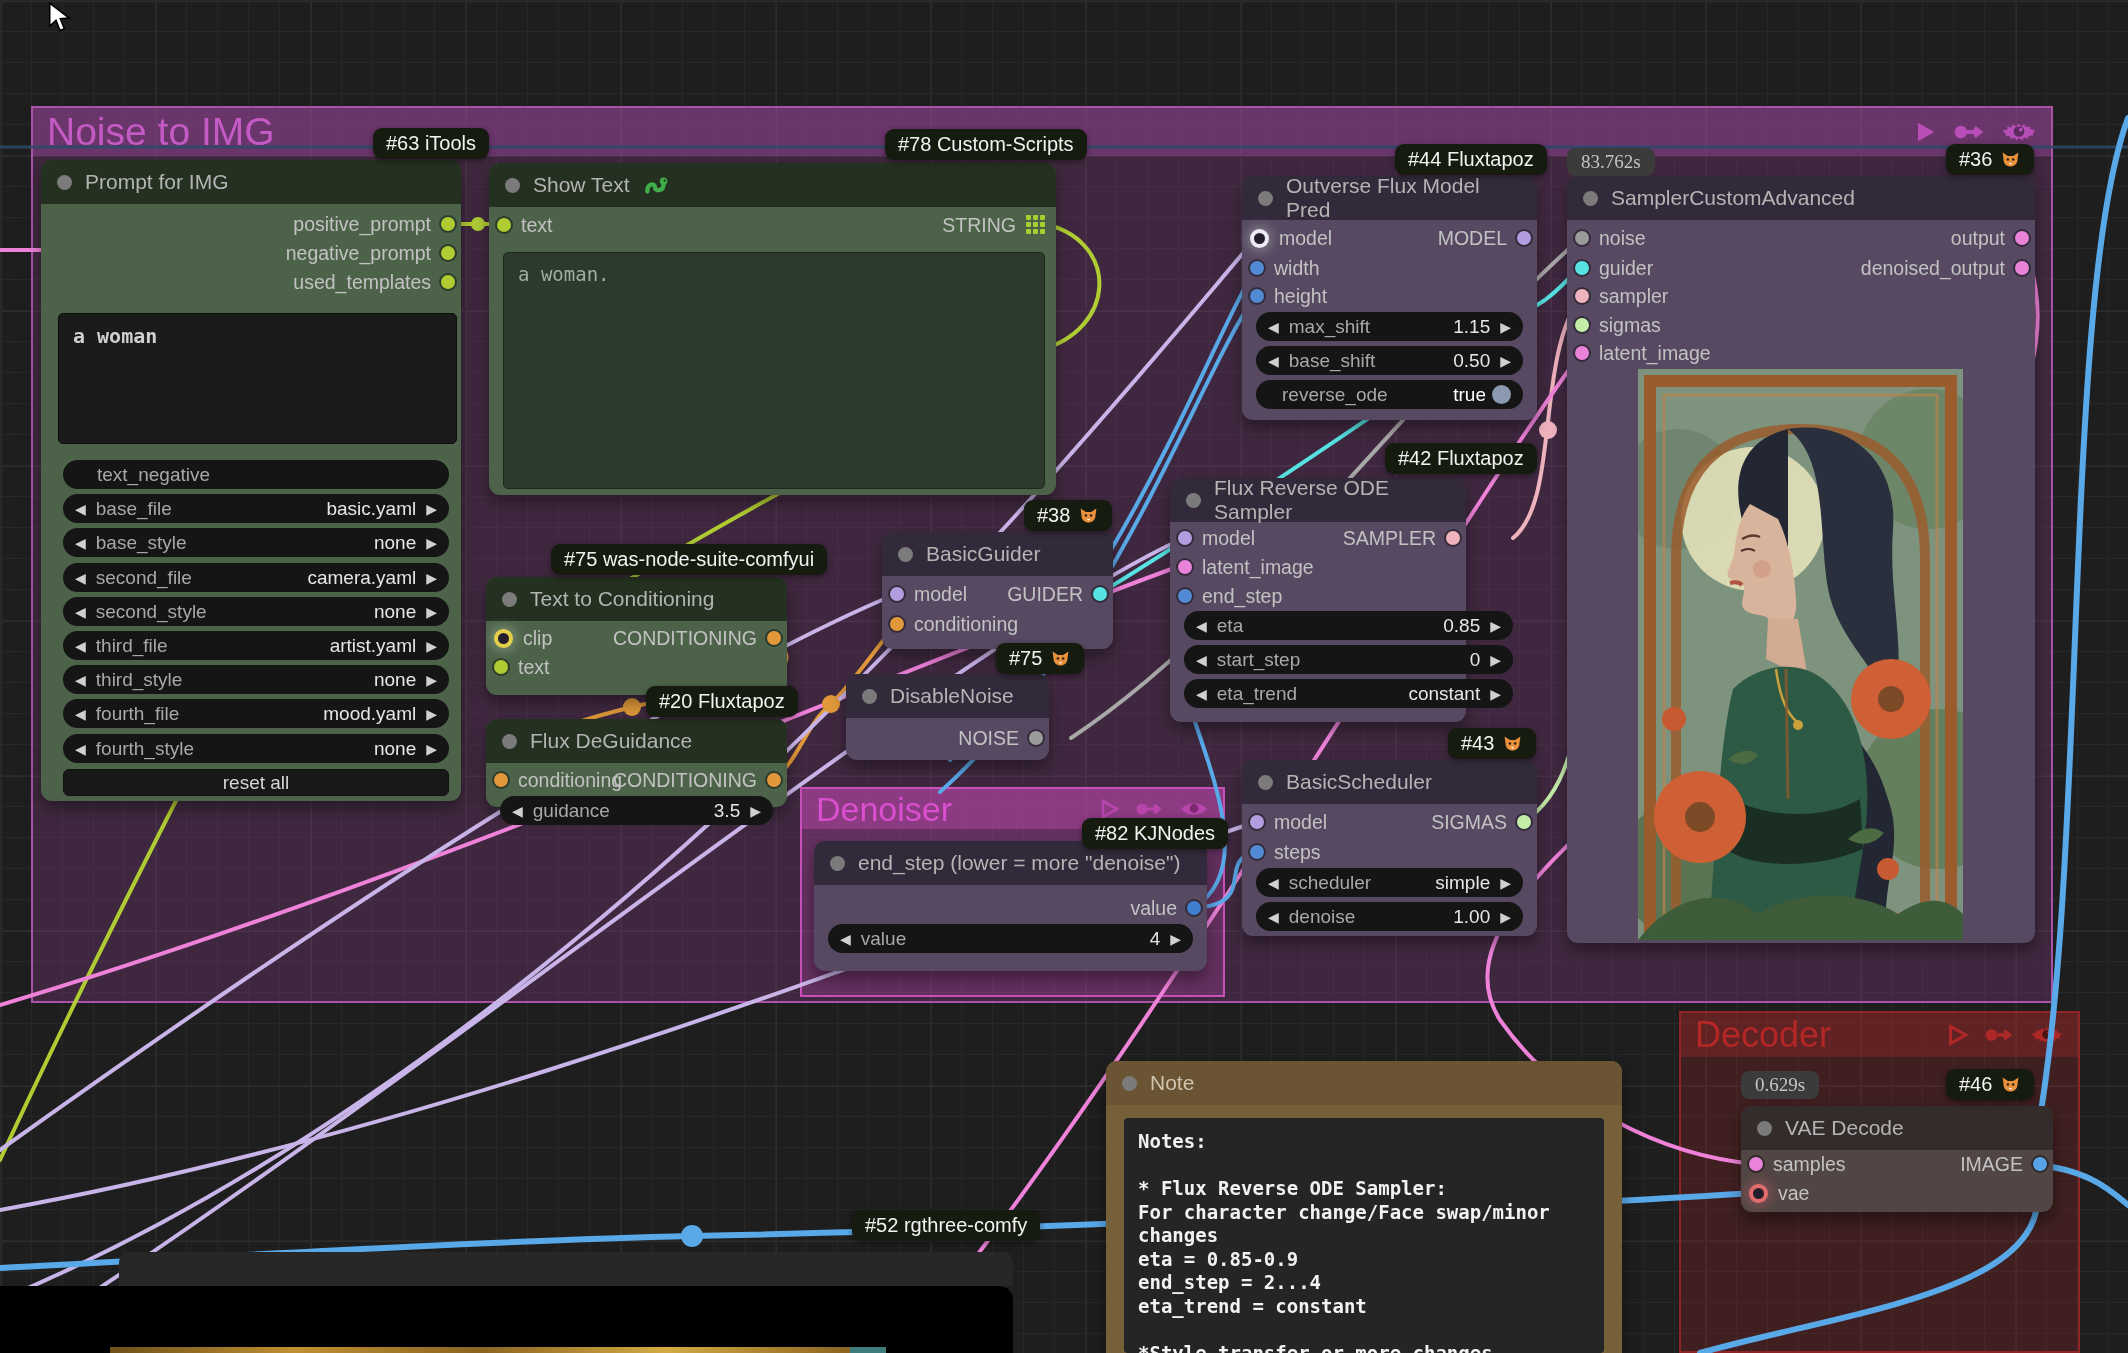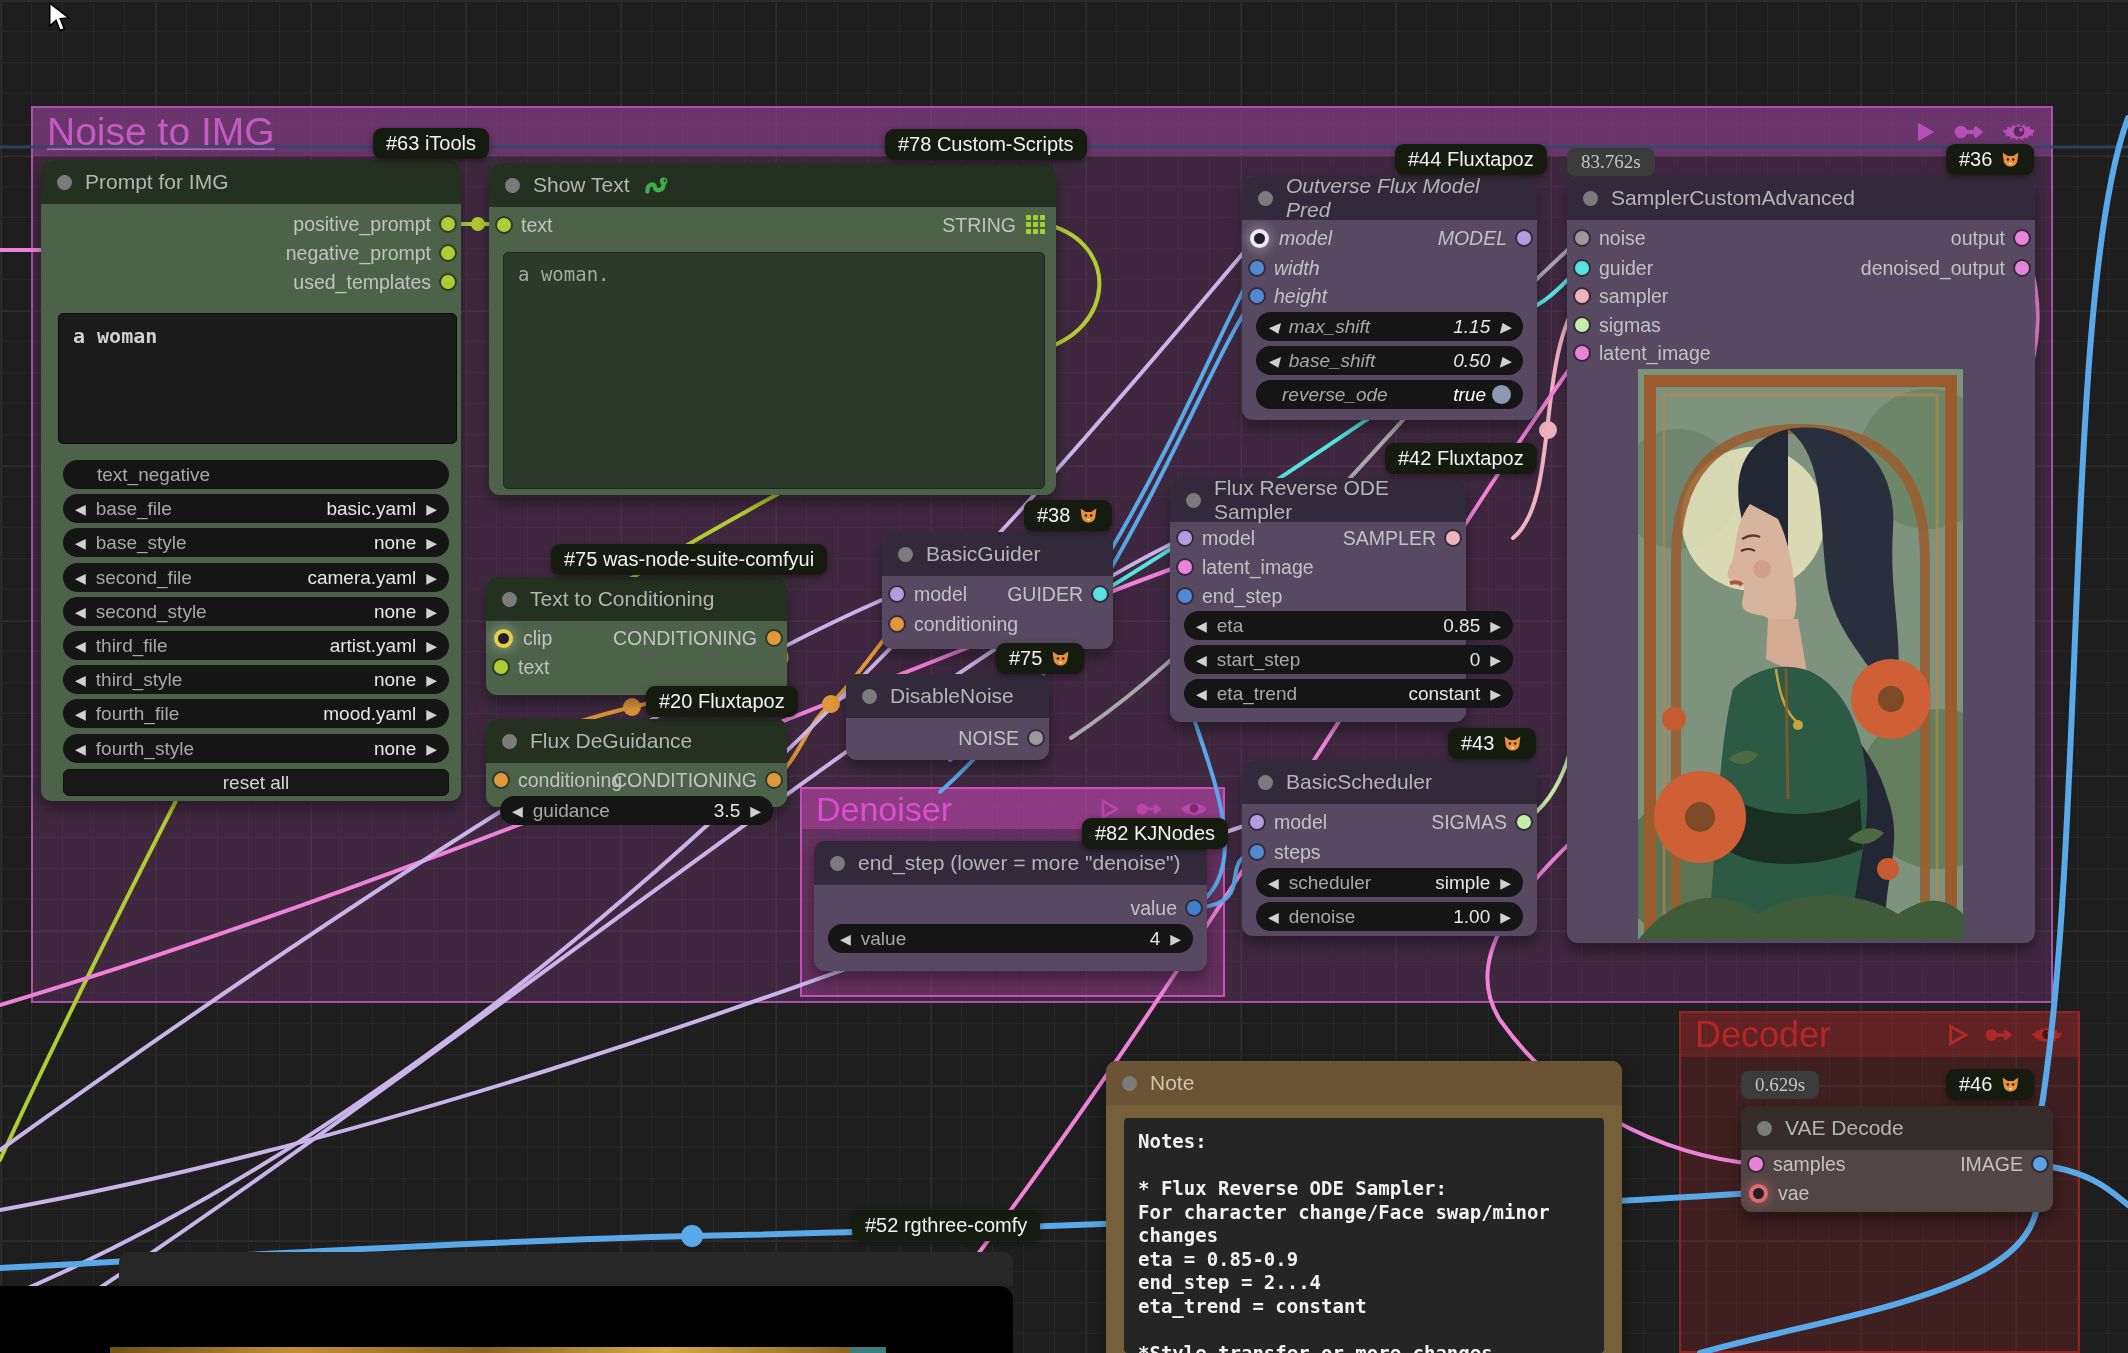--- a/index.html
+++ b/index.html
@@ -62,21 +62,21 @@
 
   #cursor{position:absolute;z-index:99;}
 </style>
 </head>
 <body>
 
 <div id="canvas">
 
   <div class="group" style="left:31px;top:106px;width:2022px;height:897px;border-color:#a753a7;background:rgba(158,68,158,.26);">
     <div class="gband" style="height:48px;background:rgba(175,75,175,.38);">
-      <span class="gtitle" style="font-size:39px;color:#c45ac4;text-decoration:underline;">Noise to IMG</span>
+      <span class="gtitle" style="font-size:39px;color:#c45ac4;">Noise to IMG</span>
       <span class="gicons" style="color:#b84fb8;">
         <svg width="28" height="28" viewBox="0 0 24 24">
             <path d="M6 4 L20 12 L6 20 Z" fill="currentColor"></path>
           </svg>
         <svg width="34" height="28" viewBox="0 0 30 24">
             <circle cx="7" cy="12" r="5.5" fill="currentColor"></circle>
             <path d="M12 12 H22 M19 8 L24 12 L19 16" stroke="currentColor" stroke-width="3.4" fill="none"></path>
           </svg>
         <svg width="36" height="28" viewBox="0 0 30 24">
             <path d="M2 12 C8 4.5 22 4.5 28 12 C22 19.5 8 19.5 2 12 Z" fill="currentColor"></path>
@@ -335,21 +335,21 @@
     <div class="nhead">
         <span class="hdot"></span>
       <span>DisableNoise</span>
       </div>
     <div class="slot right" style="right:6px;top:49px">
       <span class="sdot" style="background:#9a9a9a"></span>
       <span>NOISE</span>
       </div>
   </div>
 
-  <div class="node p-node" style="left:1242px;top:176px;width:295px;height:244px;font-style:italic;">
+  <div class="node p-node" style="left:1242px;top:176px;width:295px;height:244px;">
     <div class="nhead">
         <span class="hdot"></span>
       <span>Outverse Flux Model Pred</span>
       </div>
     <div class="slot" style="left:8px;top:47px">
       <span class="sring" style="border-color:#ece8f5"></span>
       <span>model</span>
       </div>
     <div class="slot" style="left:8px;top:77px">
       <span class="sdot" style="background:#5289d5"></span>

